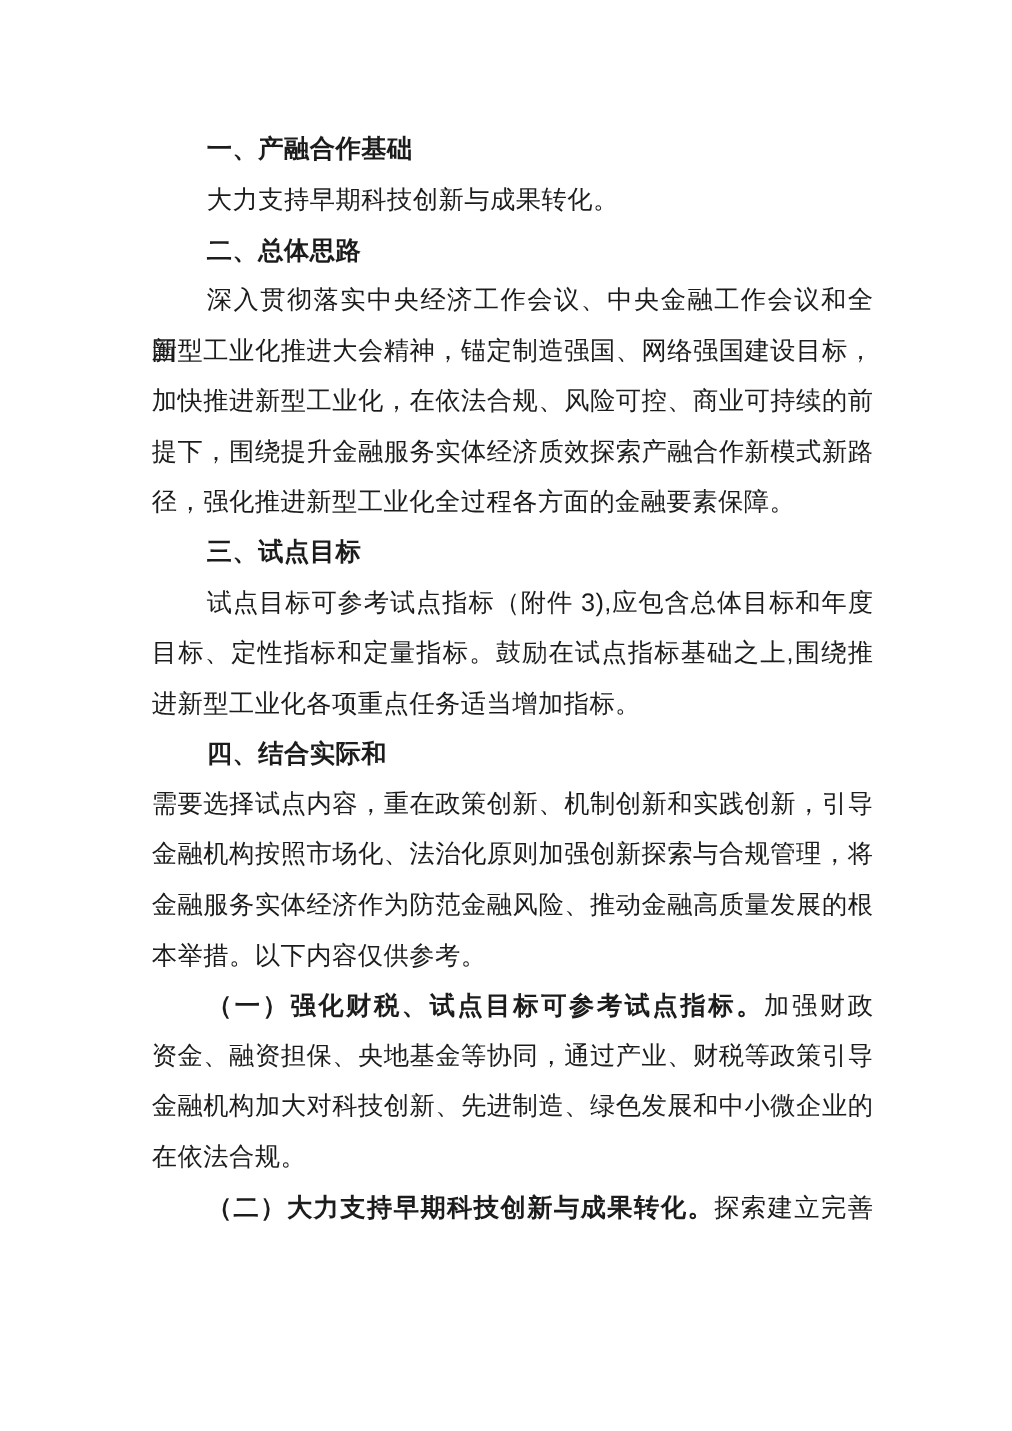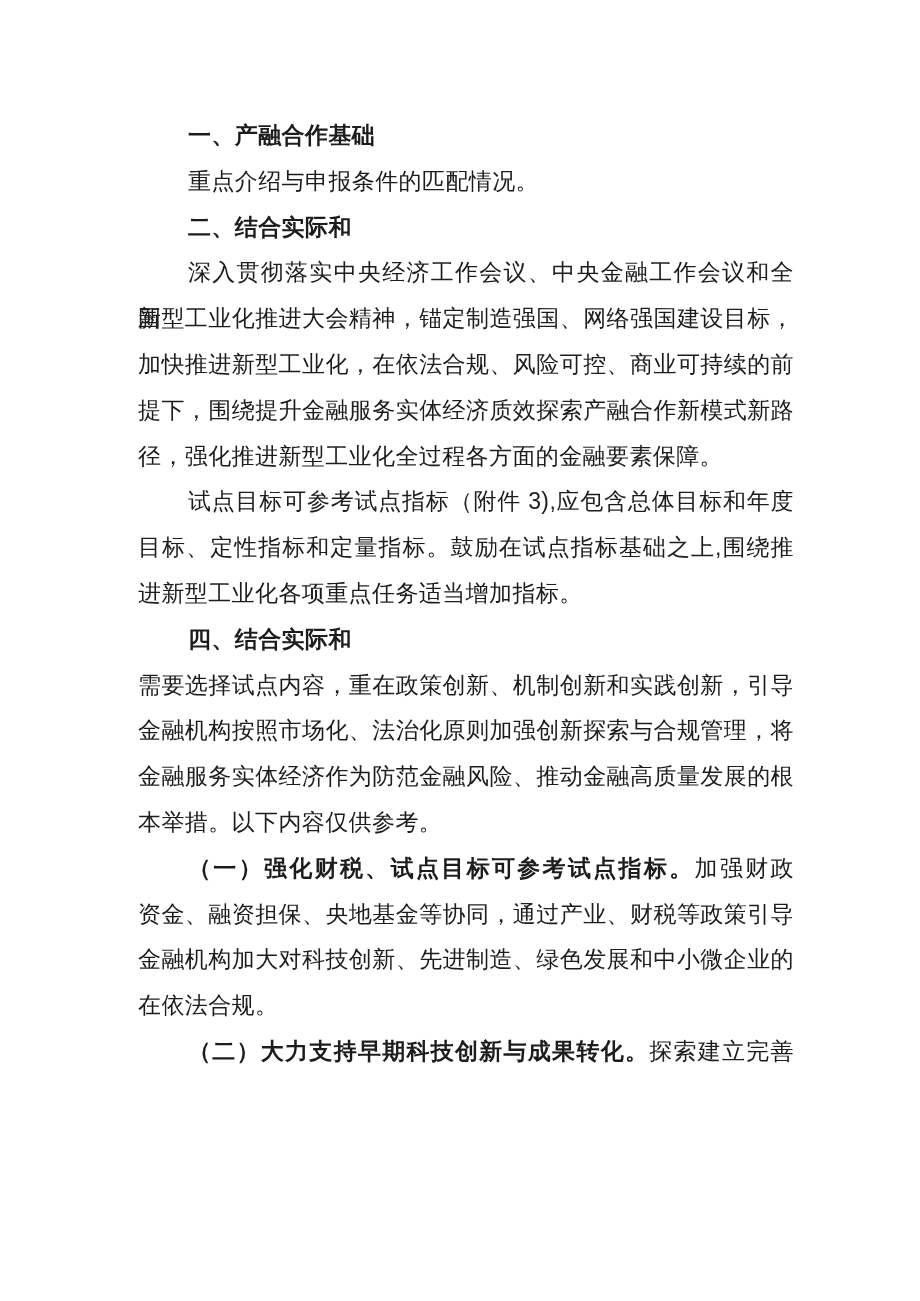--- a/index.html
+++ b/index.html
@@ -41,27 +41,28 @@
   .seg-bold {
     font-weight: 700;
   }
 </style>
 </head>
 <body>
 
 <div class="page">
   <div class="doc-body" id="doc-body">
       <div class="line indent"><span class="seg-bold">一、产融合作基础</span></div>
-      <div class="line indent"><span class="seg-normal">重点介绍与申报条件的匹配情况。</span></div>
-      <div class="line indent"><span class="seg-bold">二、结合实际和</span></div>
+      <div class="line indent"><span class="seg-normal">大力支持早期科技创新与成果转化。</span></div>
+      <div class="line indent"><span class="seg-bold">二、总体思路</span></div>
       <div class="line indent fill"><span class="seg-normal">深入贯彻落实中央经济工作会议、中央金融工作会议和全国</span></div>
       <div class="line fill"><span class="seg-normal">新型工业化推进大会精神，锚定制造强国、网络强国建设目标，</span></div>
       <div class="line fill"><span class="seg-normal">加快推进新型工业化，在依法合规、风险可控、商业可持续的前</span></div>
       <div class="line fill"><span class="seg-normal">提下，围绕提升金融服务实体经济质效探索产融合作新模式新路</span></div>
       <div class="line"><span class="seg-normal">径，强化推进新型工业化全过程各方面的金融要素保障。</span></div>
+      <div class="line indent"><span class="seg-bold">三、试点目标</span></div>
       <div class="line indent fill"><span class="seg-normal">试点目标可参考试点指标（附件 3),应包含总体目标和年度</span></div>
       <div class="line fill"><span class="seg-normal">目标、定性指标和定量指标。鼓励在试点指标基础之上,围绕推</span></div>
       <div class="line"><span class="seg-normal">进新型工业化各项重点任务适当增加指标。</span></div>
       <div class="line indent"><span class="seg-bold">四、结合实际和</span></div>
       <div class="line fill"><span class="seg-normal">需要选择试点内容，重在政策创新、机制创新和实践创新，引导</span></div>
       <div class="line fill"><span class="seg-normal">金融机构按照市场化、法治化原则加强创新探索与合规管理，将</span></div>
       <div class="line fill"><span class="seg-normal">金融服务实体经济作为防范金融风险、推动金融高质量发展的根</span></div>
       <div class="line"><span class="seg-normal">本举措。以下内容仅供参考。</span></div>
       <div class="line indent fill"><span class="seg-bold">（一）强化财税、试点目标可参考试点指标。</span><span class="seg-normal">加强财政</span></div>
       <div class="line fill"><span class="seg-normal">资金、融资担保、央地基金等协同，通过产业、财税等政策引导</span></div>

